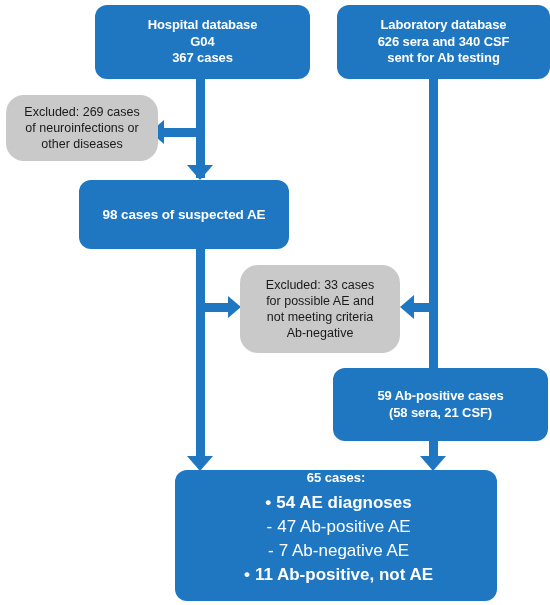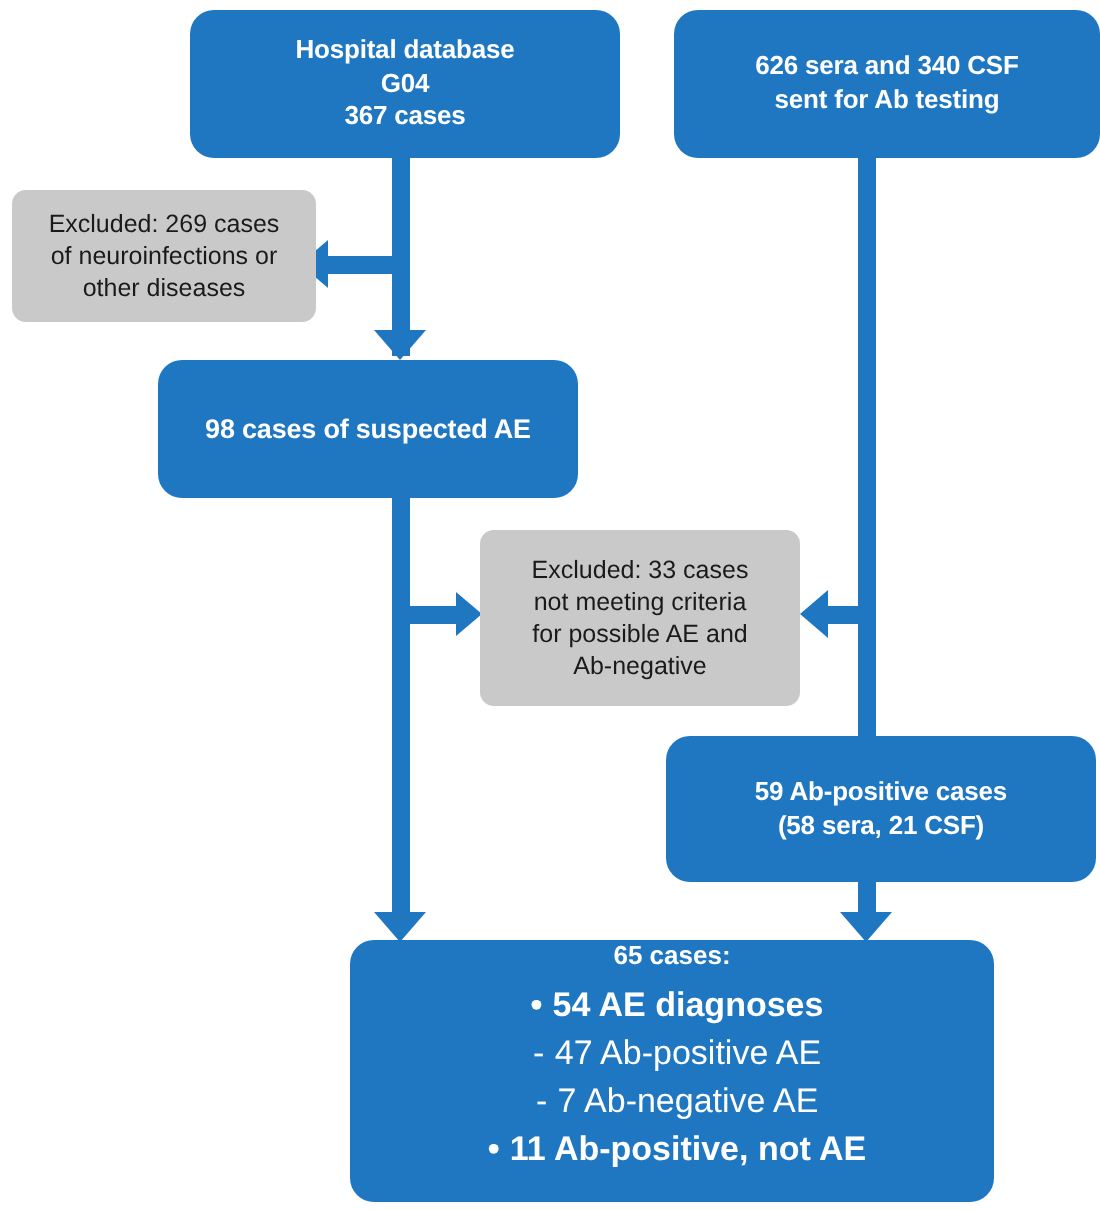--- a/index.html
+++ b/index.html
@@ -25,21 +25,21 @@
     border-radius:12px;
     z-index:3;
   }
   .node.blue{
     background:#1f77c2;
     color:#ffffff;
   }
   .node.gray{
     background:#c9c9c9;
     color:#1a1a1a;
-    border-radius:7px;
+    border-radius:18px;
   }
   .node .ln{ display:block; line-height:1.30; white-space:nowrap; }
   .node.blue .ln{ font-size:13px; font-weight:bold; letter-spacing:-0.1px;}
   .node.gray .ln{ font-size:12.5px; font-weight:normal; }
 
   
   #n-hospital{ left:95px;  top:5px;   width:215px; height:74px;text-align:right; }
   #n-lab{      left:337px; top:5px;   width:213px; height:74px; }
   #n-exc269{   left:6px;   top:95px;  width:152px; height:66px; }
   #n-susp98{   left:79px;  top:180px; width:210px; height:69px; }
@@ -89,38 +89,39 @@
   <div class="vline" style="left:429px; top:441px; width:9px; height:24px;"></div>
   <div class="ahead down" style="left:420px; top:456px;"></div>
 
   <div class="node blue" id="n-hospital">
     <span class="ln sub">Hospital database</span>
     <span class="ln">G04</span>
     <span class="ln">367 cases</span>
   </div>
 
   <div class="node blue" id="n-lab">
+    <span class="ln sub">Laboratory database</span>
     <span class="ln">626 sera and 340 CSF</span>
     <span class="ln">sent for Ab testing</span>
   </div>
 
   <div class="node gray" id="n-exc269">
     <span class="ln">Excluded: 269 cases</span>
     <span class="ln">of neuroinfections or</span>
     <span class="ln">other diseases</span>
   </div>
 
   <div class="node blue" id="n-susp98">
     <span class="ln">98 cases of suspected AE</span>
   </div>
 
   <div class="node gray" id="n-exc33">
     <span class="ln">Excluded: 33 cases</span>
+    <span class="ln">for possible AE and</span>
     <span class="ln">not meeting criteria</span>
-    <span class="ln">for possible AE and</span>
     <span class="ln">Ab-negative</span>
   </div>
 
   <div class="node blue" id="n-abpos59">
     <span class="ln">59 Ab-positive cases</span>
     <span class="ln">(58 sera, 21 CSF)</span>
   </div>
 
   <div class="node blue" id="n-result">
     <div class="res-title">65 cases:</div>

